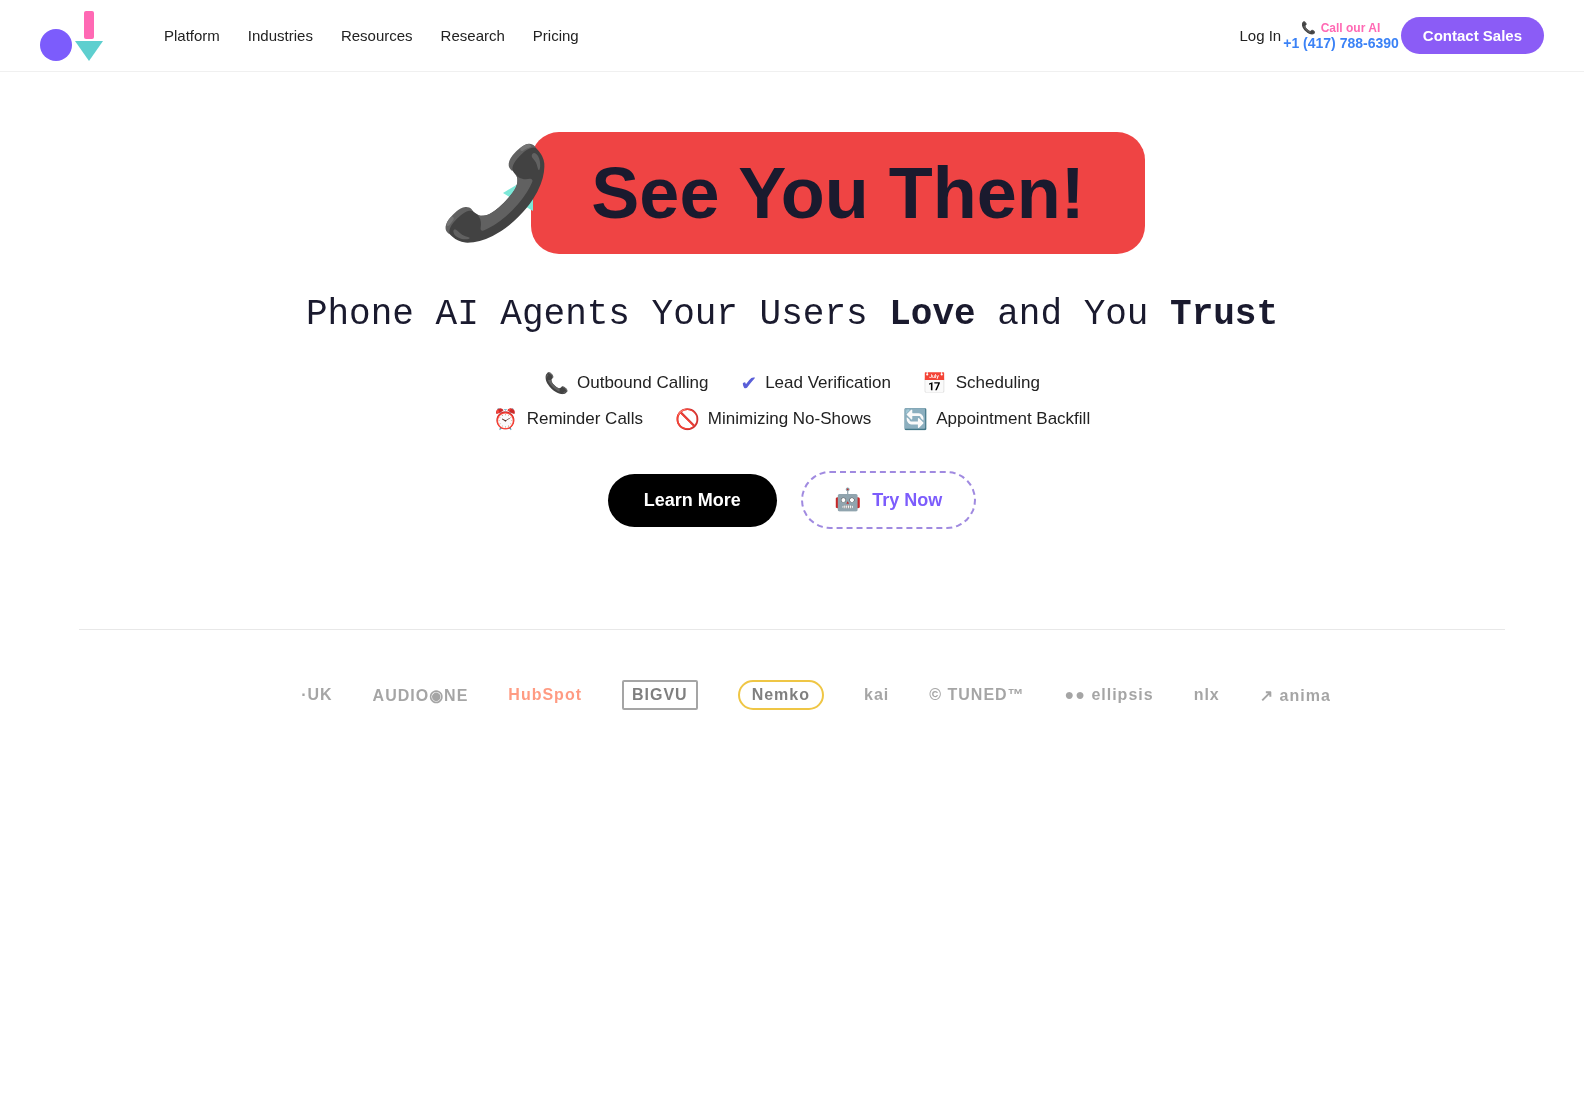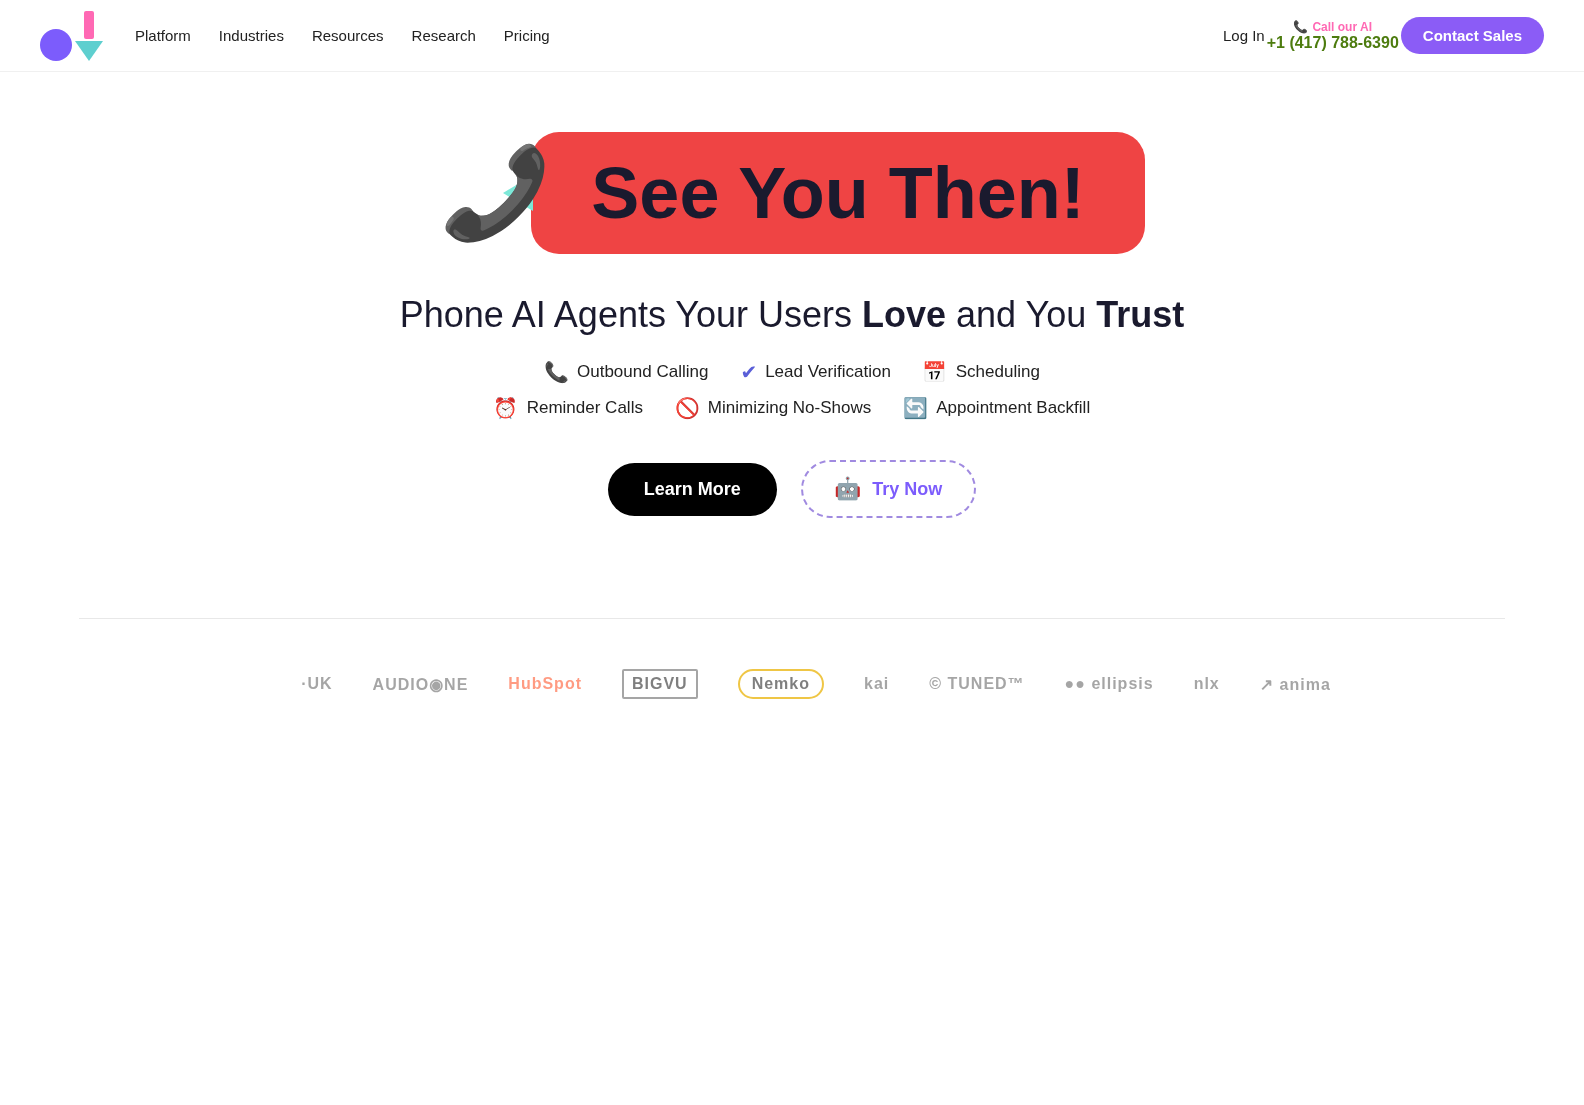--- a/index.html
+++ b/index.html
@@ -15,27 +15,27 @@
     .logo { display: flex; align-items: center; gap: 4px; }
     .logo-circle { width: 32px; height: 32px; border-radius: 50%; background: #7C5CFC; }
     .logo-bar { width: 10px; height: 28px; background: #FF69B4; border-radius: 2px; }
     .logo-triangle {
       width: 0; height: 0;
       border-left: 14px solid transparent;
       border-right: 14px solid transparent;
       border-top: 20px solid #5ECFCF;
     }
     .logo-icon { display: flex; align-items: flex-end; gap: 3px; }
-    .nav-links { display: flex; gap: 28px; }
+    .nav-links { display: flex; gap: 28px; margin-left: 29px; }
     .nav-links a { text-decoration: none; color: #222; font-size: 15px; font-weight: 500; }
     .nav-right { display: flex; align-items: center; gap: 2px; }
     .nav-login { color: #222; font-size: 15px; font-weight: 500; text-decoration: none; }
     .nav-call { display: flex; flex-direction: column; align-items: center; font-size: 13px; color: #555; }
     .nav-call-top { display: flex; align-items: center; gap: 4px; color: #FF69B4; font-size: 12px; font-weight: 600; }
-    .nav-call a { color: #4d7c0f; text-decoration: none; font-weight: 600; font-size: 16px; }
+    .nav-call a { color: #3b82f6; text-decoration: none; font-weight: 600; font-size: 14px; }
     .nav-cta {
       background: #8b5cf6; color: #fff; border: none; border-radius: 24px;
       padding: 10px 22px; font-size: 15px; font-weight: 600; cursor: pointer;
     }
 
     
     .hero { display: flex; flex-direction: column; align-items: center; padding: 60px 40px 40px; text-align: center; }
 
     
     .bubble-wrap { display: flex; align-items: center; justify-content: center; margin-bottom: 40px; position: relative; }
@@ -47,21 +47,21 @@
     .speech-bubble::before {
       content: '';
       position: absolute; left: -28px; top: 50%; transform: translateY(-50%);
       border-top: 18px solid transparent;
       border-bottom: 18px solid transparent;
       border-right: 30px solid #7DE8D8;
     }
     .speech-bubble-text { font-size: 72px; font-weight: 900; color: #1a1a2e; white-space: nowrap; }
 
     
-    .headline { font-size: 36px; font-weight: 400; color: #1a1a2e; margin-bottom: 24px; }
+    .headline { font-size: 36px; font-weight: 400; color: #1a1a2e; margin-bottom: 36px; font-family: Liberation Mono, monospace; }
     .headline strong { font-weight: 800; }
 
     
     .features { display: flex; flex-wrap: wrap; justify-content: center; gap: 12px 32px; margin-bottom: 40px; }
     .feature-item { display: flex; align-items: center; gap: 8px; font-size: 17px; color: #222; }
     .feature-icon { font-size: 20px; }
 
     
     .cta-row { display: flex; align-items: center; gap: 24px; margin-bottom: 60px; }
     .btn-learn {

